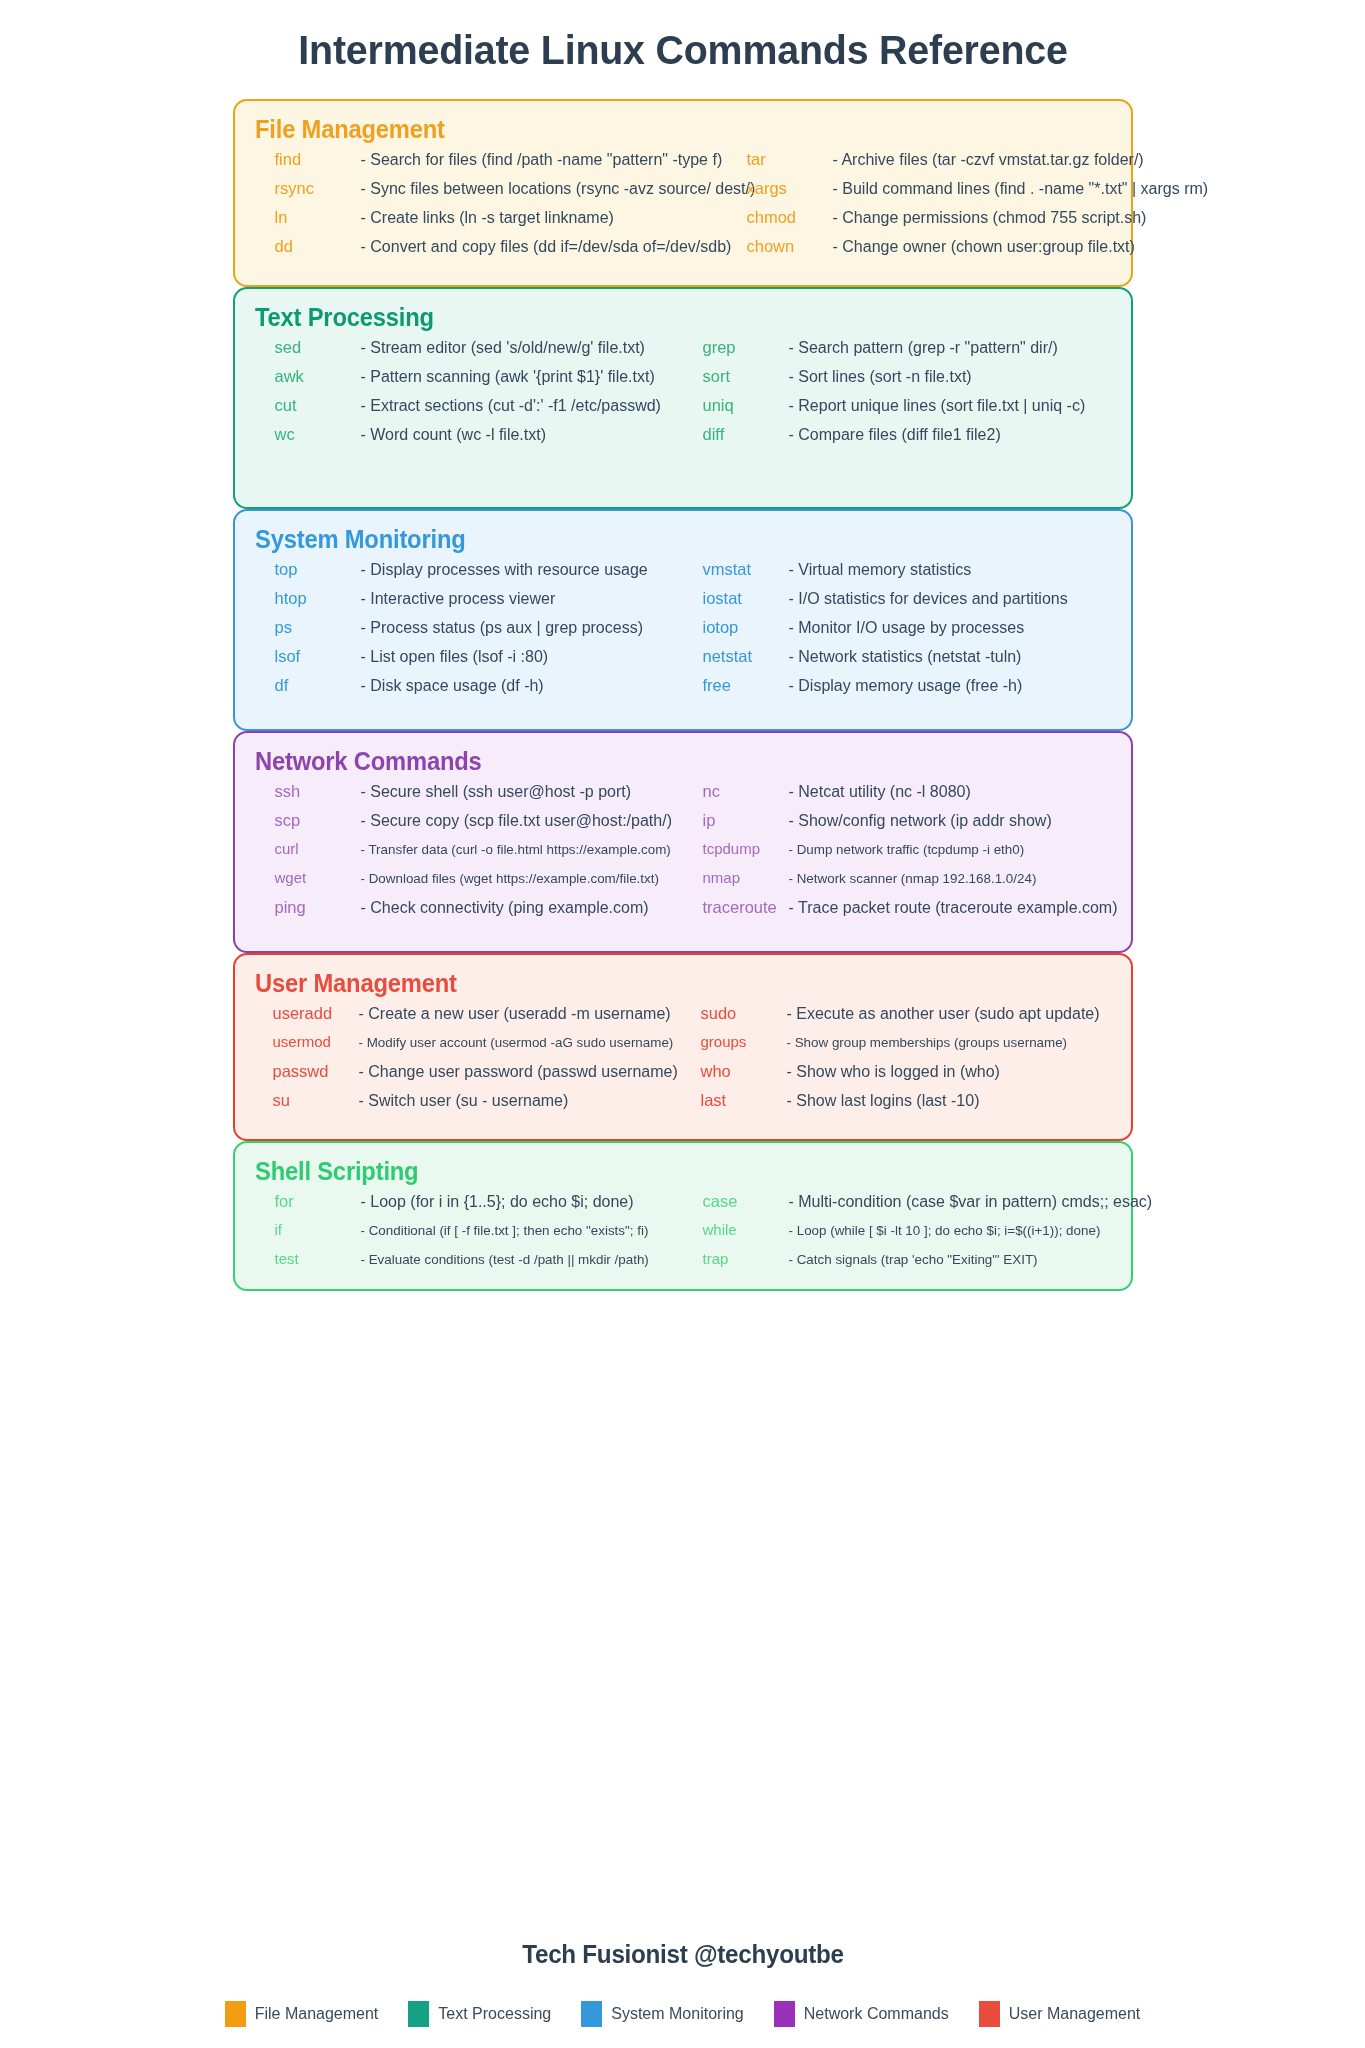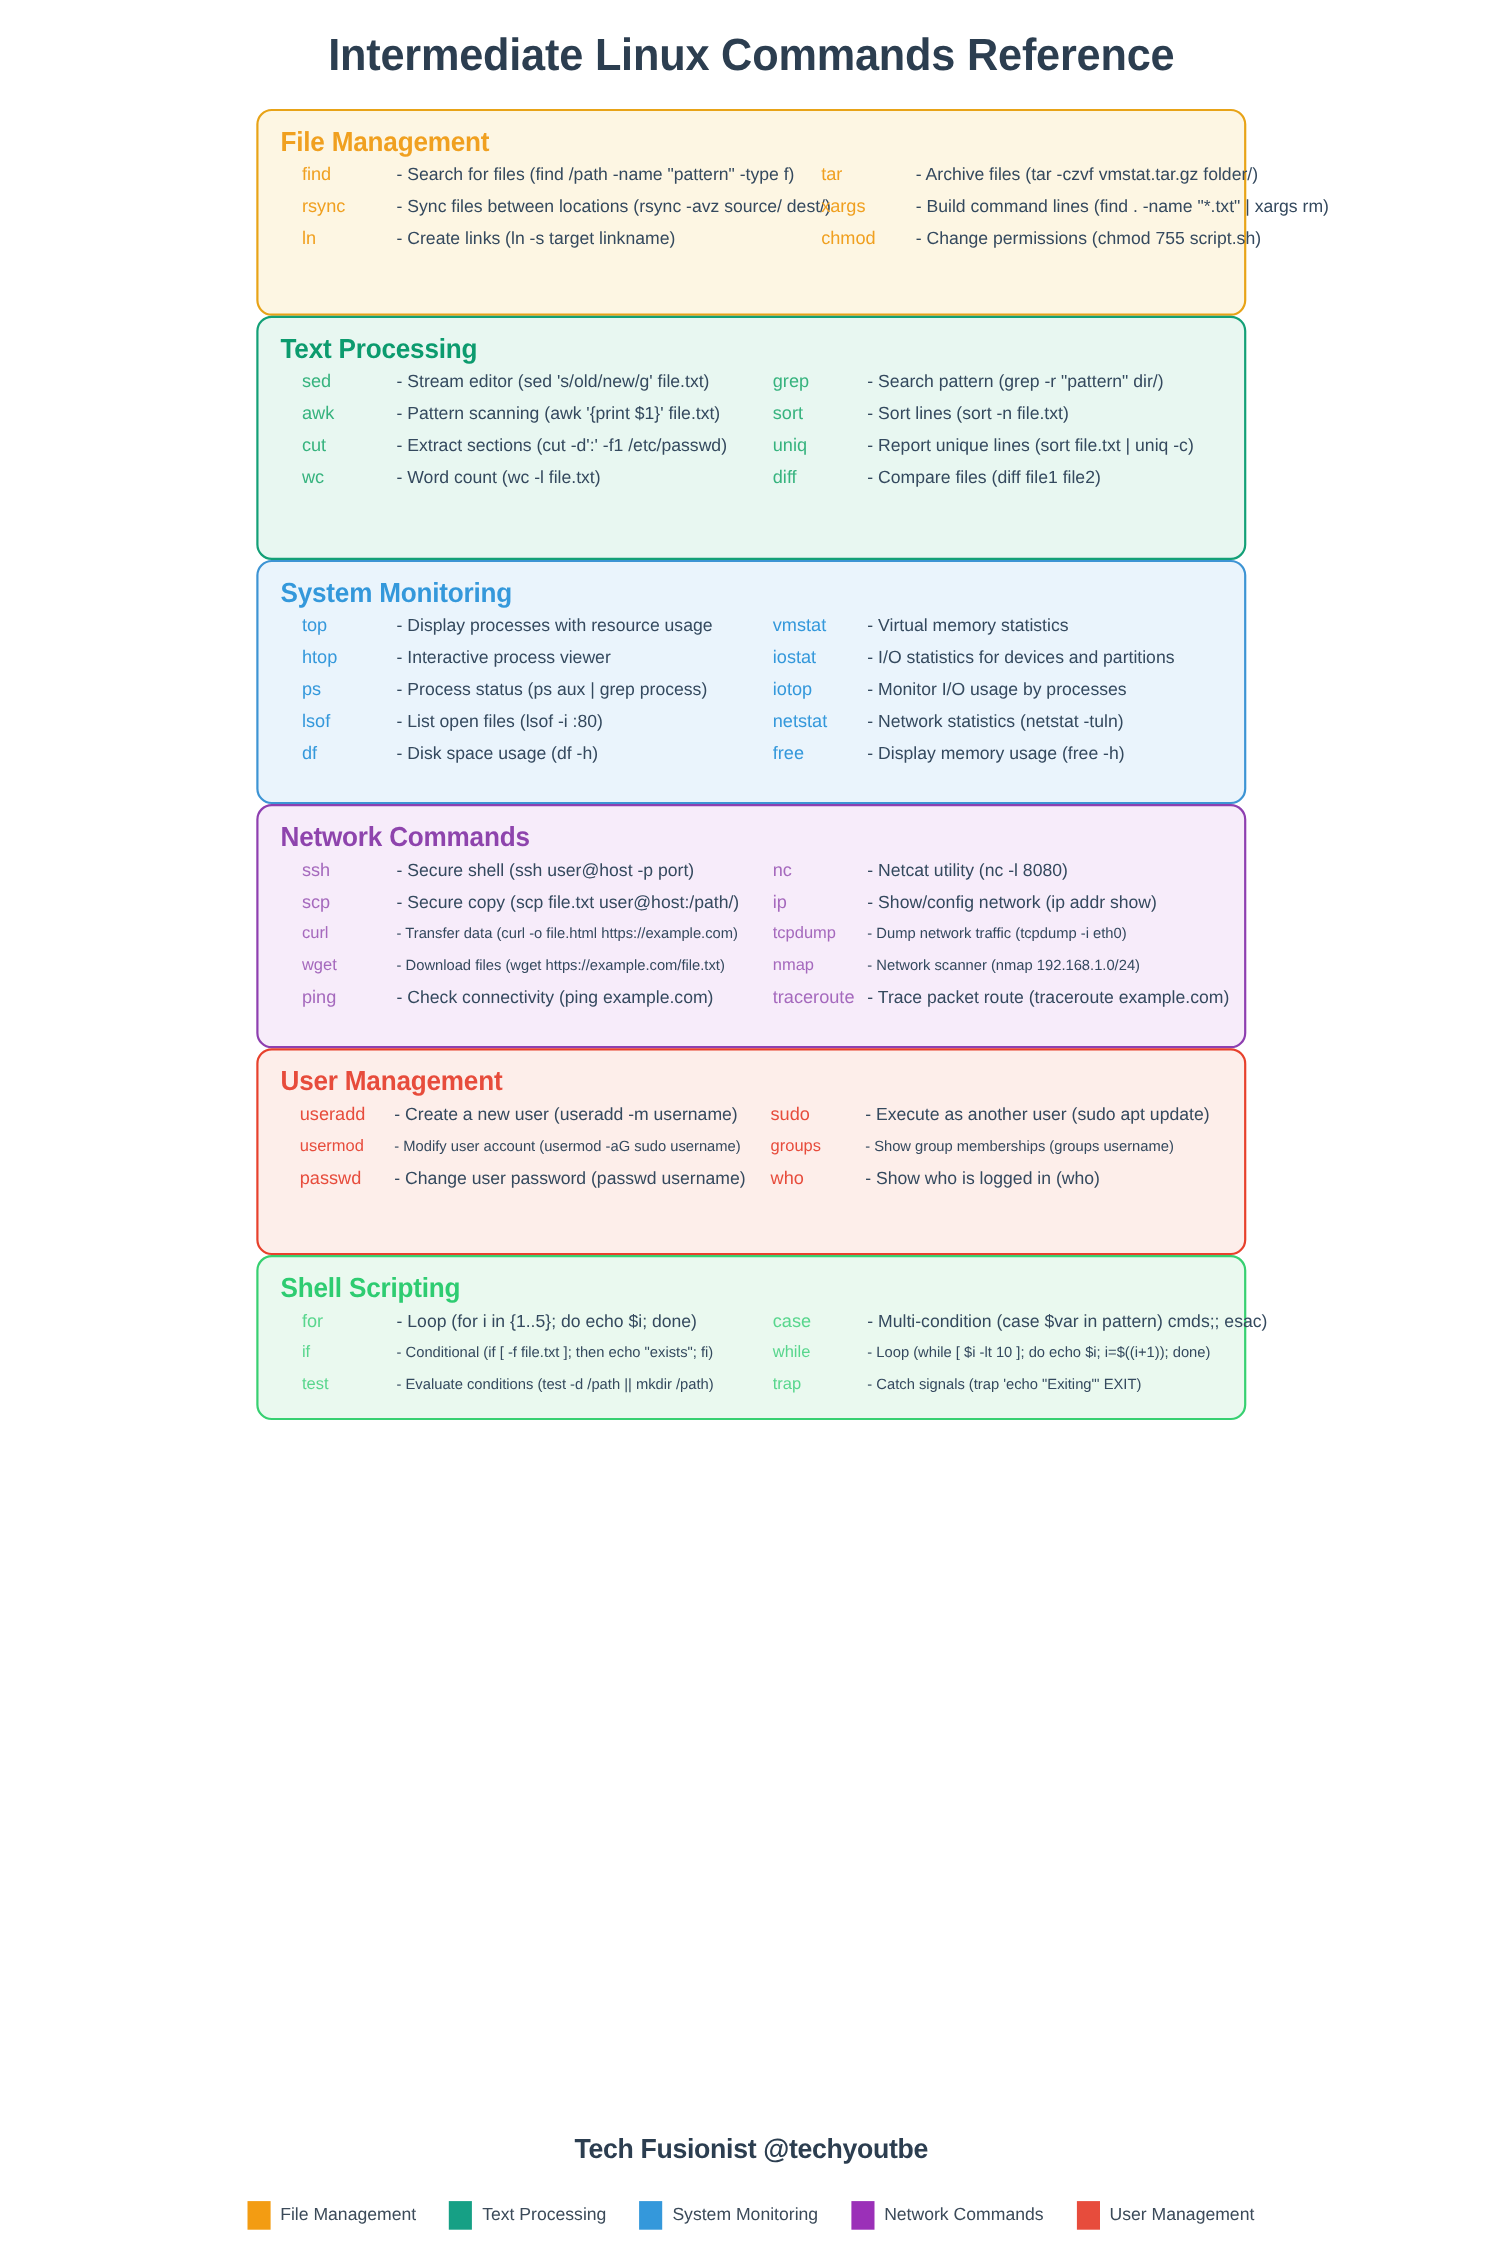--- a/index.html
+++ b/index.html
@@ -199,20 +199,30 @@
           <div class="cmd-row">
             <div class="half">
               <span class="cmd-name">ln</span>
               <span class="cmd-desc">- Create links (ln -s target linkname)</span>
             </div>
             <div class="half">
               <span class="cmd-name">chmod</span>
               <span class="cmd-desc">- Change permissions (chmod 755 script.sh)</span>
             </div>
           </div>
+          <div class="cmd-row">
+            <div class="half">
+              <span class="cmd-name">dd</span>
+              <span class="cmd-desc">- Convert and copy files (dd if=/dev/sda of=/dev/sdb)</span>
+            </div>
+            <div class="half">
+              <span class="cmd-name">chown</span>
+              <span class="cmd-desc">- Change owner (chown user:group file.txt)</span>
+            </div>
+          </div>
         </div>
       </div>
       <div class="section s-text">
         <div class="section-title">Text Processing</div>
         <div class="rows">
           <div class="cmd-row">
             <div class="half">
               <span class="cmd-name">sed</span>
               <span class="cmd-desc">- Stream editor (sed 's/old/new/g' file.txt)</span>
             </div>
@@ -387,20 +397,30 @@
             </div>
           </div>
           <div class="cmd-row">
             <div class="half">
               <span class="cmd-name">passwd</span>
               <span class="cmd-desc">- Change user password (passwd username)</span>
             </div>
             <div class="half">
               <span class="cmd-name">who</span>
               <span class="cmd-desc">- Show who is logged in (who)</span>
+            </div>
+          </div>
+          <div class="cmd-row">
+            <div class="half">
+              <span class="cmd-name">su</span>
+              <span class="cmd-desc">- Switch user (su - username)</span>
+            </div>
+            <div class="half">
+              <span class="cmd-name">last</span>
+              <span class="cmd-desc">- Show last logins (last -10)</span>
             </div>
           </div>
         </div>
       </div>
       <div class="section s-shell">
         <div class="section-title">Shell Scripting</div>
         <div class="rows">
           <div class="cmd-row">
             <div class="half">
               <span class="cmd-name">for</span>

